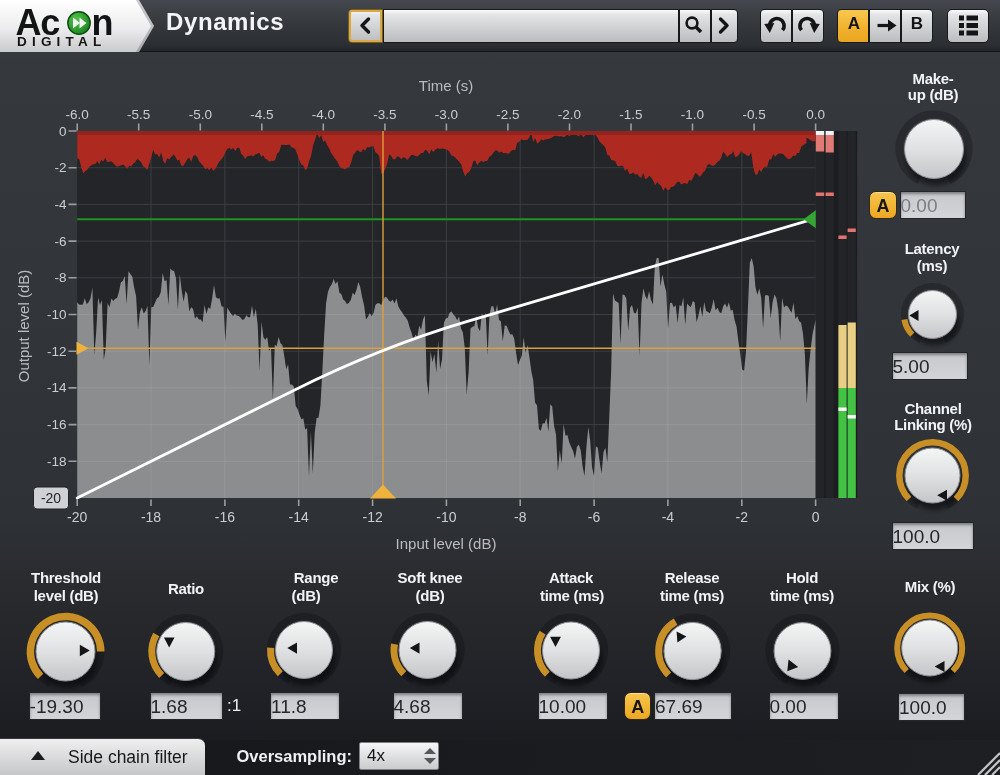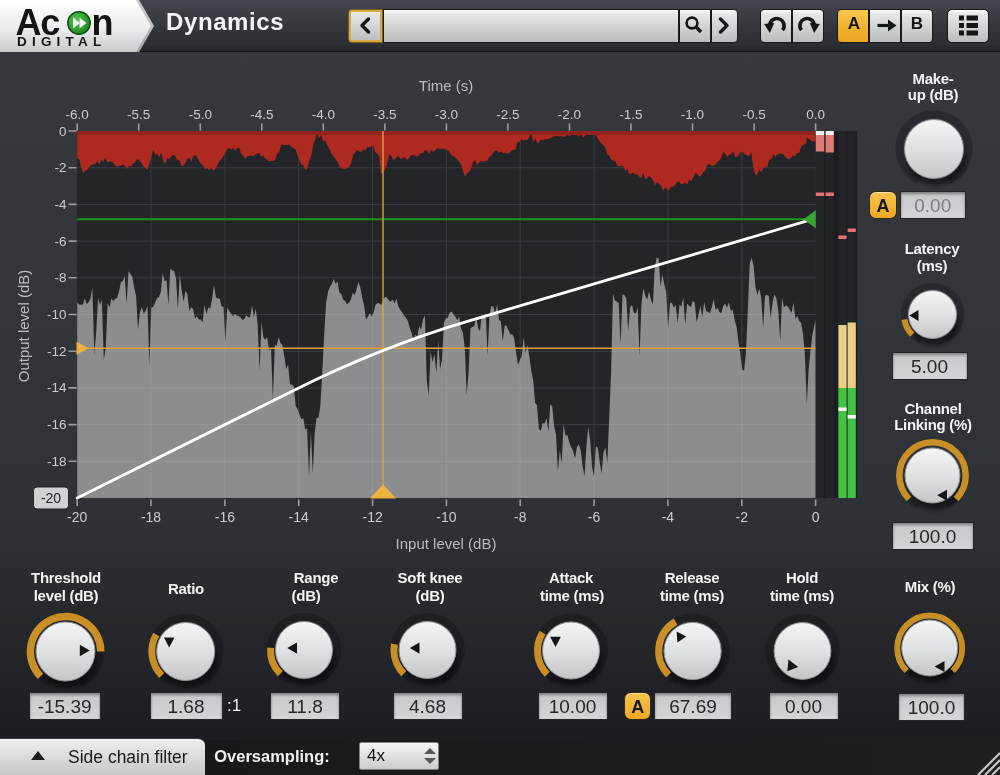--- a/index.html
+++ b/index.html
@@ -3,21 +3,21 @@
 *{margin:0;padding:0;box-sizing:border-box}
 html,body{width:1000px;height:775px;overflow:hidden;background:#2c2f34;
  font-family:"Liberation Sans",sans-serif}
 #root{position:relative;width:1000px;height:775px;will-change:transform;
  background:linear-gradient(180deg,#3a3d42 0%,#35383d 8%,#32353a 38%,#2e3135 67%,#26282c 80%,#1f2126 90%,#1a1c20 96%,#191b1f 100%)}
 #tb{position:absolute;left:0;top:0;width:1000px;height:52px;
  background:linear-gradient(180deg,#44474d,#35383d 45%,#2b2e32 88%,#232529);
  border-bottom:1px solid #141619}
 .lb{position:absolute;font-size:15px;font-weight:bold;color:#f2f3f5;text-align:center;
  height:18px;line-height:18px;letter-spacing:-0.3px}
-.vb{position:absolute;height:28px;font-size:19px;text-align:center;line-height:27px;
+.vb{position:absolute;height:28px;font-size:19px;line-height:27px;
  background:linear-gradient(180deg,#c6c8cc,#d3d5d9);border:1px solid #232528;
  box-shadow:inset 0 2px 3px rgba(0,0,0,0.38)}
 .ab{position:absolute;background:linear-gradient(180deg,#f7c54c,#eda722);
  border:1px solid #332912;border-radius:7px;color:#16171a;font-size:18px;
  font-weight:bold;text-align:center;box-shadow:inset 0 1px 0 rgba(255,255,255,0.45)}
 .tbtn{position:absolute;top:8.5px;height:34px;
  background:linear-gradient(180deg,#fbfbfc,#e4e5e7 14%,#c6c8ca 75%,#babcbe);
  border:1px solid #17191c}
 </style></head><body>
 <div id="root">
@@ -256,21 +256,21 @@
 <div class="lb" style="left:932px;top:240px;width:160px;margin-left:-80px">Latency</div>
 <div class="lb" style="left:932px;top:257px;width:160px;margin-left:-80px">(ms)</div>
 <div class="vb" style="left:891.5px;top:351.5px;width:76px;color:#242628">5.00</div>
 <div class="lb" style="left:933px;top:400px;width:160px;margin-left:-80px">Channel</div>
 <div class="lb" style="left:933px;top:416px;width:160px;margin-left:-80px">Linking (%)</div>
 <div class="vb" style="left:891.5px;top:521.5px;width:82.0px;color:#242628">100.0</div>
 <div class="lb" style="left:930px;top:578px;width:160px;margin-left:-80px">Mix (%)</div>
 <div class="vb" style="left:898.0px;top:692.5px;width:67.0px;color:#242628">100.0</div>
 <div class="lb" style="left:66px;top:569px;width:160px;margin-left:-80px">Threshold</div>
 <div class="lb" style="left:66px;top:587px;width:160px;margin-left:-80px">level (dB)</div>
-<div class="vb" style="left:28.6px;top:691.8px;width:72.0px;color:#242628">-15.39</div>
+<div class="vb" style="left:28.6px;top:691.8px;width:72.0px;color:#242628">-19.30</div>
 <div class="lb" style="left:186px;top:580px;width:160px;margin-left:-80px">Ratio</div>
 <div class="vb" style="left:149.5px;top:691.8px;width:73.0px;color:#242628">1.68</div>
 <div style="position:absolute;left:227px;top:696px;font-size:17px;color:#eceef0">:1</div>
 <div class="lb" style="left:316px;top:569px;width:160px;margin-left:-80px">Range</div>
 <div class="lb" style="left:306px;top:587px;width:160px;margin-left:-80px">(dB)</div>
 <div class="vb" style="left:270.0px;top:691.8px;width:70.0px;color:#242628">11.8</div>
 <div class="lb" style="left:430px;top:569px;width:160px;margin-left:-80px">Soft knee</div>
 <div class="lb" style="left:430px;top:587px;width:160px;margin-left:-80px">(dB)</div>
 <div class="vb" style="left:392.5px;top:691.8px;width:70.0px;color:#242628">4.68</div>
 <div class="lb" style="left:571px;top:569px;width:160px;margin-left:-80px">Attack</div>
@@ -284,21 +284,21 @@
 <div class="lb" style="left:802px;top:587px;width:160px;margin-left:-80px">time (ms)</div>
 <div class="vb" style="left:768.5px;top:691.8px;width:70.0px;color:#242628">0.00</div>
 <div style="position:absolute;left:0;top:740px;width:1000px;height:35px;background:linear-gradient(90deg,#15171b,#1d1f23)"></div>
 <div style="position:absolute;left:0;top:738px;width:205px;height:37px;
  background:linear-gradient(180deg,#efeff0,#c6c7c9);border-radius:0 7px 0 0;
  border-top:1px solid #36383c"></div>
 <svg width="20" height="14" viewBox="0 0 20 14" style="position:absolute;left:28px;top:749px">
 <polygon points="10,2 17,11 3,11" fill="#1a1b1d"></polygon>
     </svg>
 <div style="position:absolute;left:68px;top:747px;font-size:17.5px;color:#17181a;font-weight:500">Side chain filter</div>
-<div style="position:absolute;left:192px;top:747px;width:160px;text-align:center;font-size:16.5px;font-weight:bold;color:#f0f1f3">Oversampling:</div>
+<div style="position:absolute;left:192px;top:747px;width:160px;text-align:right;font-size:16.5px;font-weight:bold;color:#f0f1f3">Oversampling:</div>
 <div style="position:absolute;left:358.5px;top:742px;width:80.5px;height:27.5px;
  background:linear-gradient(180deg,#f6f6f7,#c9cbcd);border:1px solid #7e8082;border-radius:2px"></div>
 <div style="position:absolute;left:367px;top:746px;font-size:17px;color:#131416">4x</div>
 <svg width="14" height="16" viewBox="0 0 14 16" style="position:absolute;left:423px;top:748px">
 <polygon points="7,0 13,6 1,6" fill="#55575a"></polygon>
 <polygon points="7,16 13,10 1,10" fill="#55575a"></polygon>
     </svg>
 <svg width="24" height="24" viewBox="0 0 24 24" style="position:absolute;left:976px;top:751px">
 <g stroke="#c3c5c8" stroke-width="2.2">
 <path d="M2,24 L24,2"></path>

